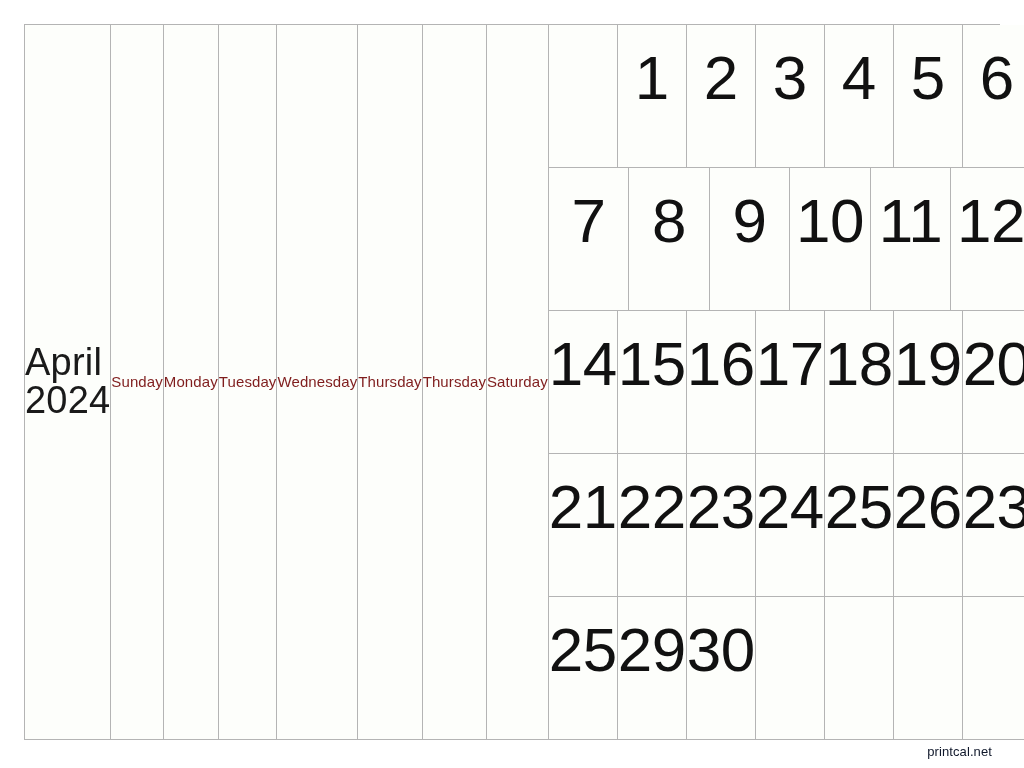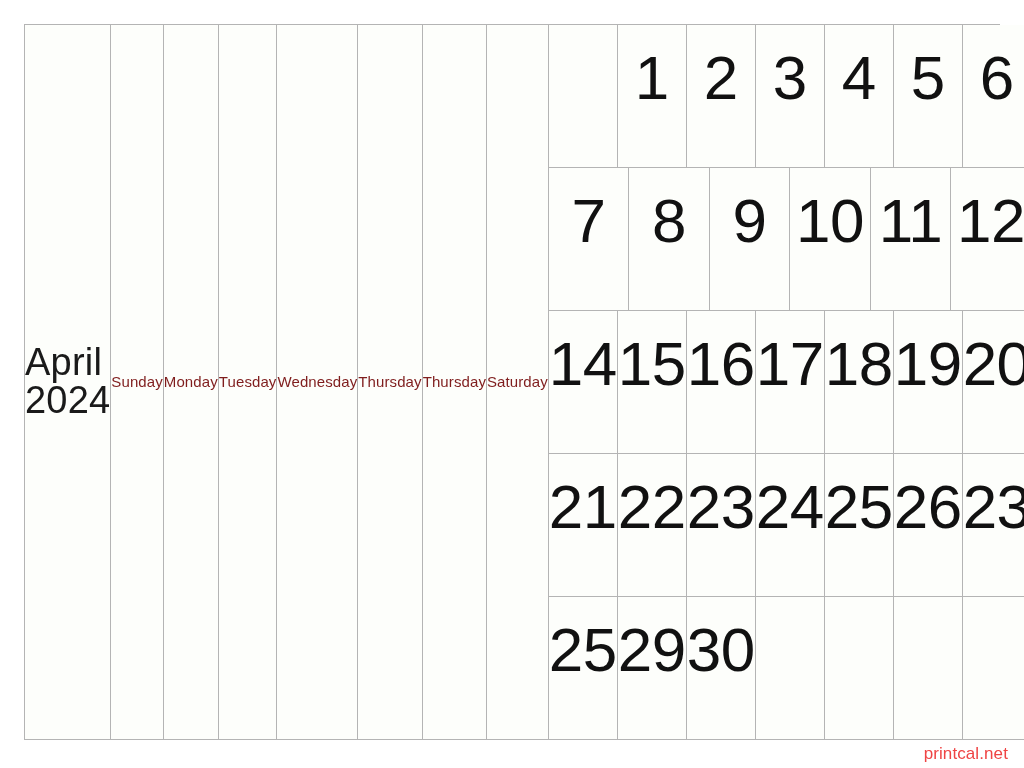--- a/index.html
+++ b/index.html
@@ -109,24 +109,24 @@
     margin-top: 22px;
     letter-spacing: -0.5px;
   }
   .day-cell.empty .day-number {
     visibility: hidden;
   }
 
   
   .footer {
     position: absolute;
-    right: 16px;
+    right: 32px;
     top: 744px;
-    font-size: 17px;
-    color: #ef4444;
+    font-size: 13px;
+    color: #0f172a;
     font-family: "Liberation Sans", sans-serif;
     letter-spacing: 0.1px;
   }
 </style>
 </head>
 <body>
 
 <div class="page">
 
   <div class="calendar">

